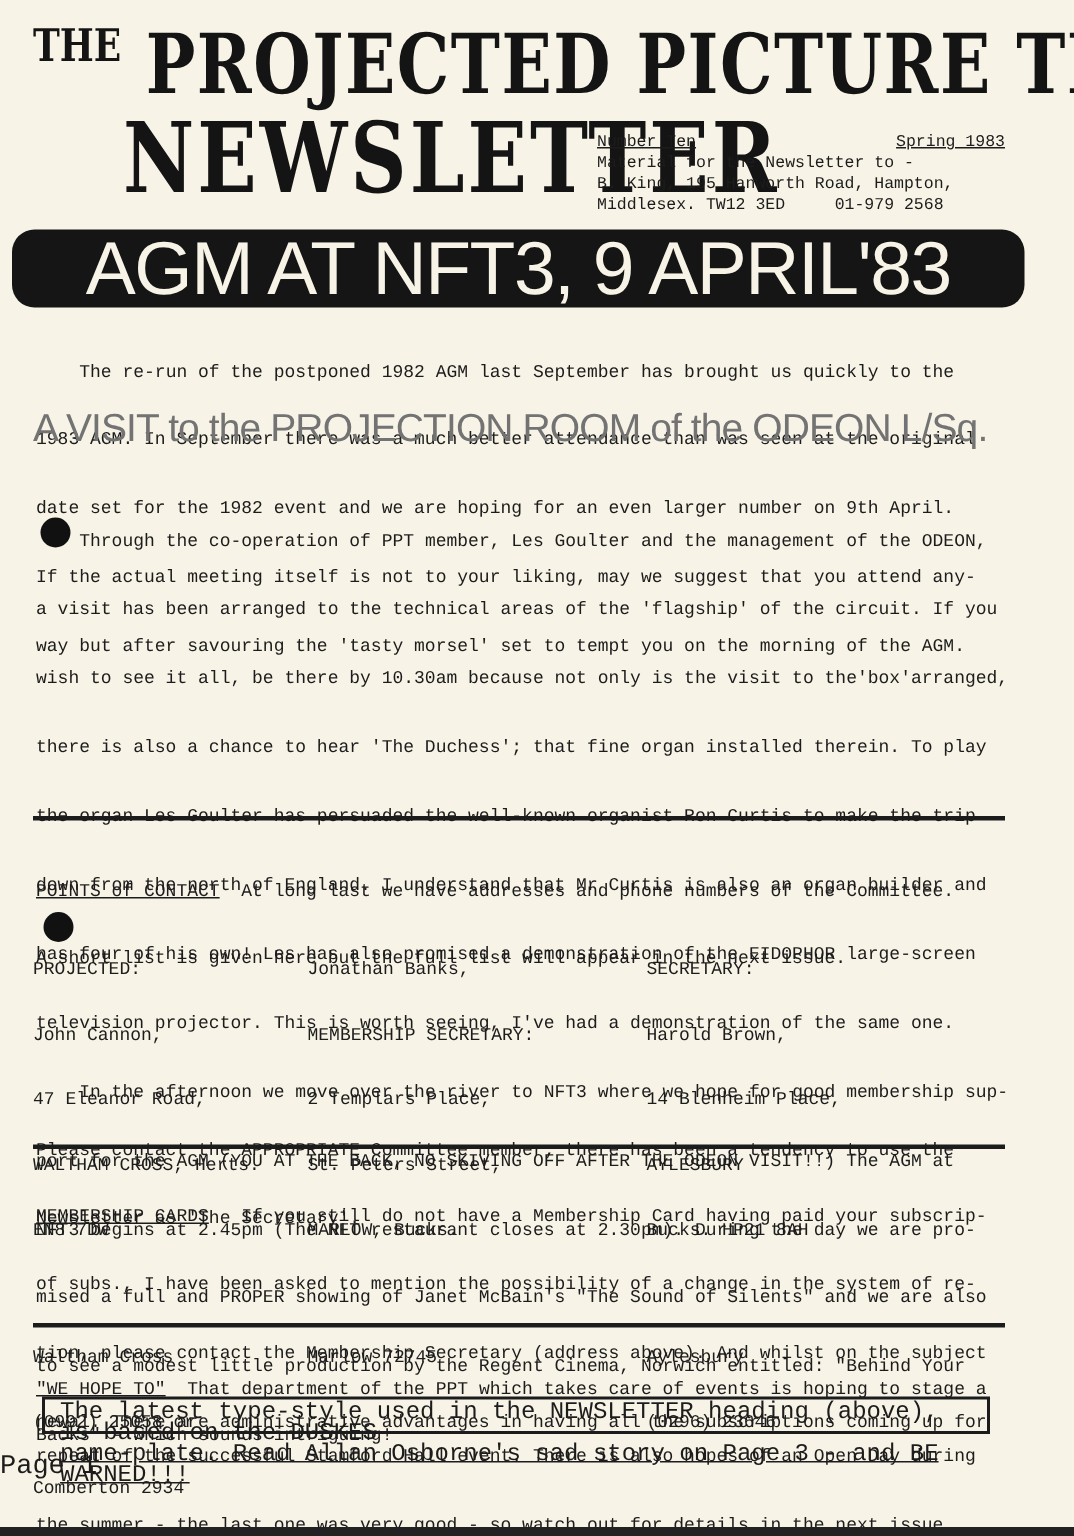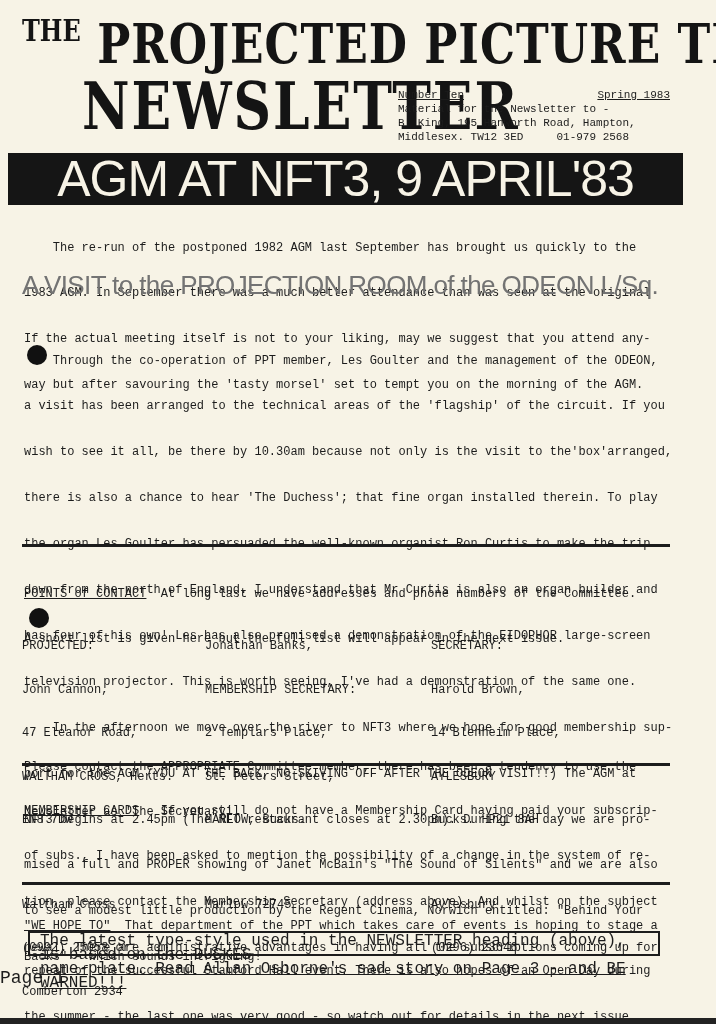--- a/index.html
+++ b/index.html
@@ -35,21 +35,21 @@
     }
     .mast-info .row1 { display: flex; justify-content: space-between; }
     .u { text-decoration: underline; }
 
     
     .banner {
       position: absolute; left: 8px; top: 153px; width: 675px; height: 52px;
       background: #151515; color: #f7f3e6;
       font-family: "Liberation Sans", sans-serif;
       font-size: 50px; line-height: 52px; letter-spacing: -1px;
-      text-align: center; white-space: nowrap; overflow: hidden;
+      text-align: center; white-space: nowrap; overflow: hidden; border-radius: 15px;
     }
 
     .para {
       position: absolute; left: 24px; width: 650px;
       font-size: 12px; line-height: 15.3px; white-space: pre-wrap;
       text-align: justify;
     }
     .subhead {
       position: absolute; left: 22px; top: 271px; width: 660px;
       font-family: "Liberation Sans", sans-serif; font-size: 26px;
@@ -91,20 +91,21 @@
     <div>Material for the Newsletter to -</div>
     <div>B. King, 195 Hanworth Road, Hampton,</div>
     <div style="white-space:pre">Middlesex. TW12 3ED     01-979 2568</div>
   </div>
 
   <div class="banner">AGM AT NFT3, 9 APRIL'83</div>
 
   <div class="para" style="top:210px">
     <div>    The re-run of the postponed 1982 AGM last September has brought us quickly to the</div>
     <div>1983 AGM. In September there was a much better attendance than was seen at the original</div>
+    <div>date set for the 1982 event and we are hoping for an even larger number on 9th April.</div>
     <div>If the actual meeting itself is not to your liking, may we suggest that you attend any-</div>
     <div>way but after savouring the 'tasty morsel' set to tempt you on the morning of the AGM.</div>
   </div>
 
   <div class="subhead">A VISIT to the PROJECTION ROOM of the ODEON  L/Sq.</div>
 
   <div class="para" style="top:323px">
     <div>    Through the co-operation of PPT member, Les Goulter and the management of the ODEON,</div>
     <div>a visit has been arranged to the technical areas of the 'flagship' of the circuit. If you</div>
     <div>wish to see it all, be there by 10.30am because not only is the visit to the'box'arranged,</div>

